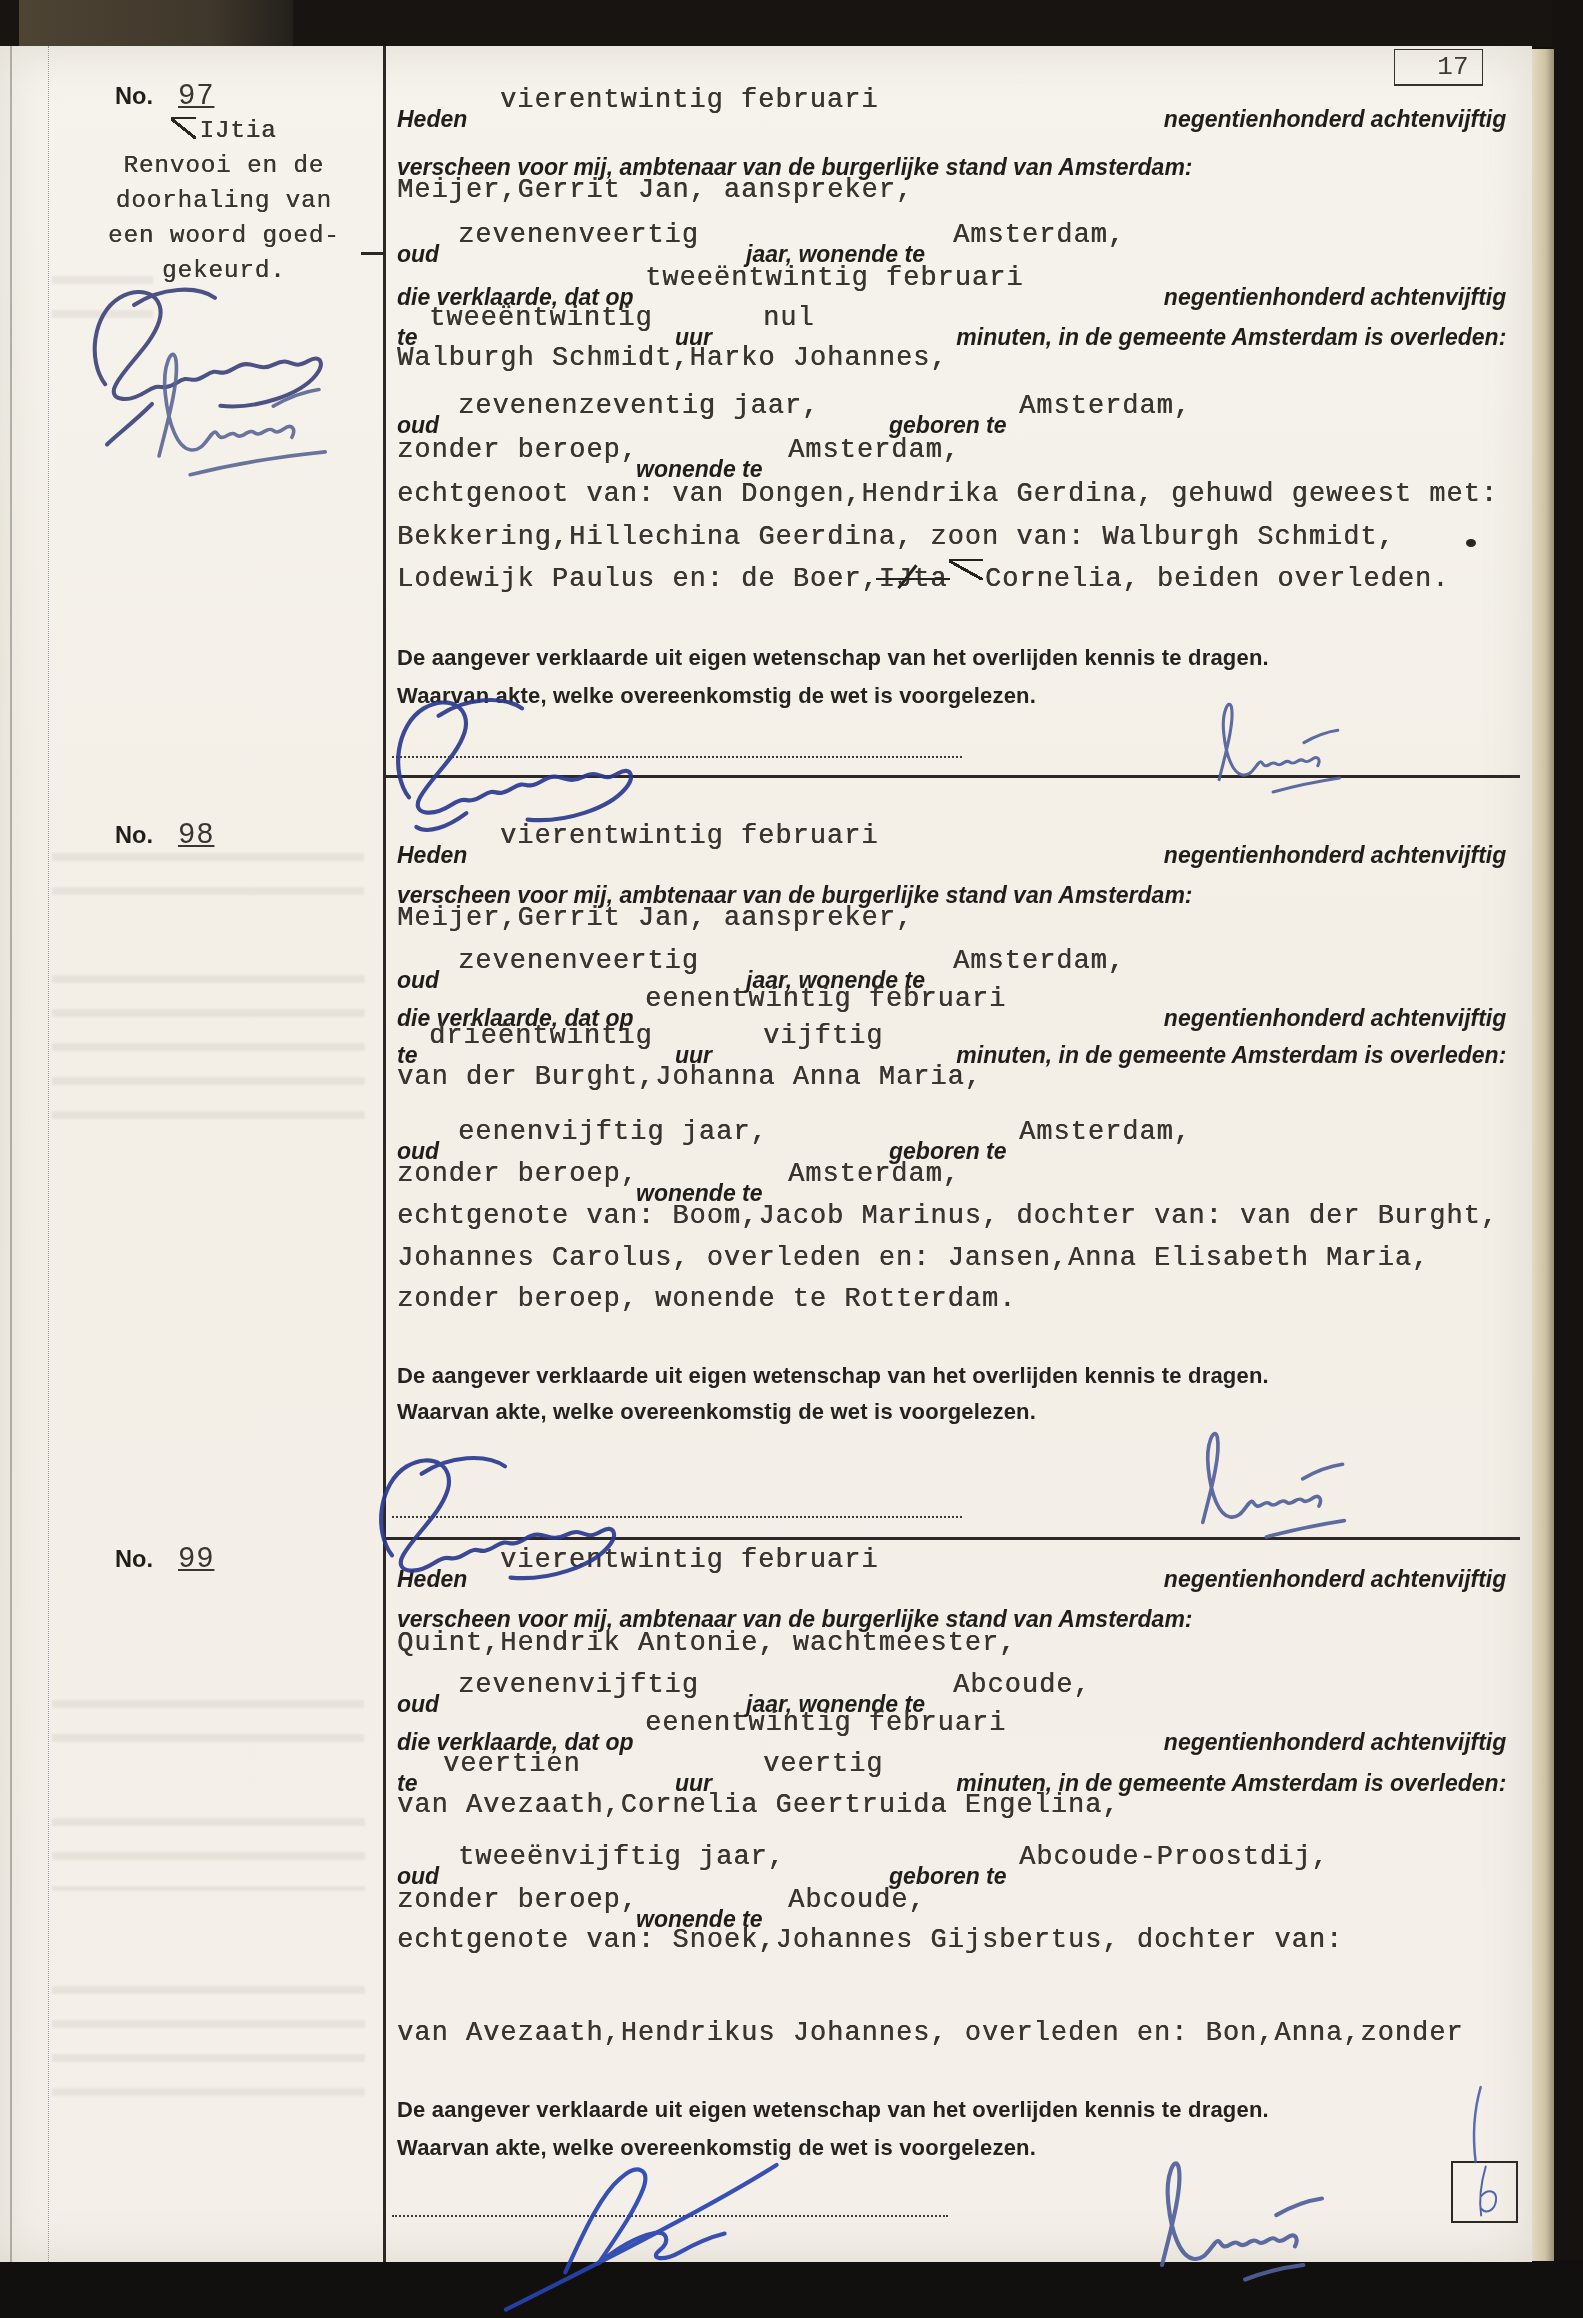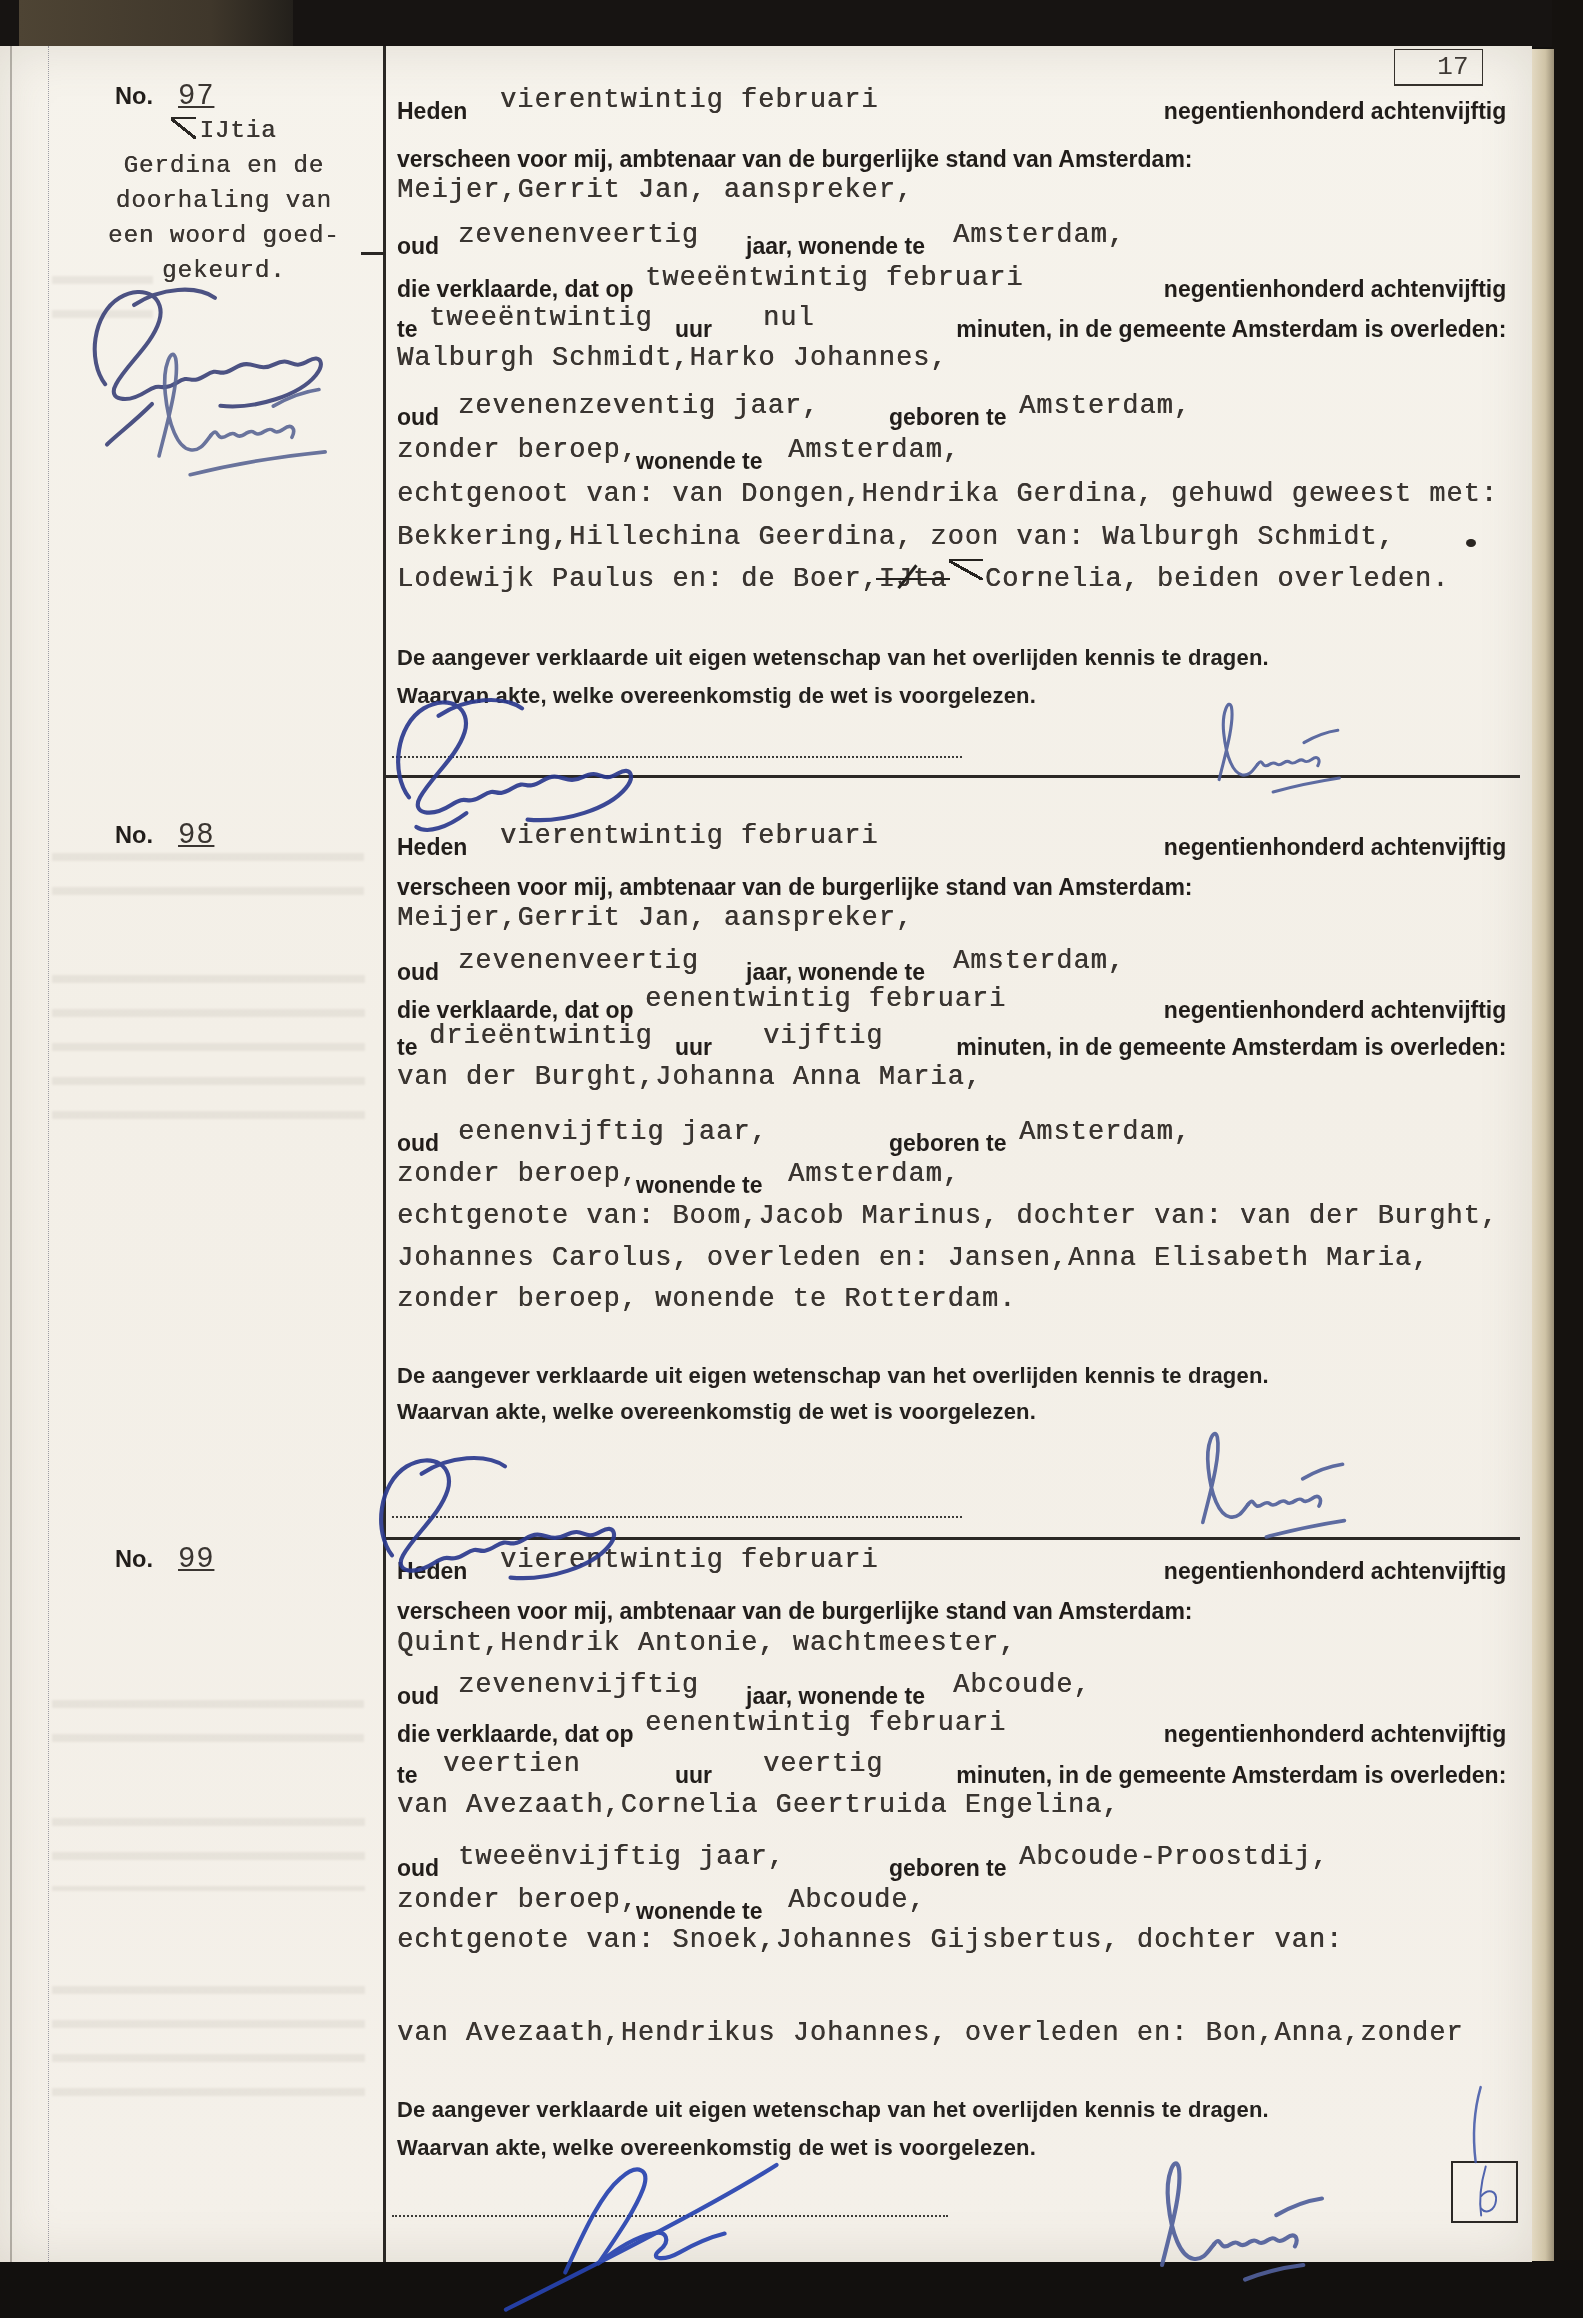--- a/index.html
+++ b/index.html
@@ -24,21 +24,21 @@
   .sig-line{position:absolute;left:392px;width:570px;height:0;border-top:2.5px dotted #3c3b38;}
   
   .pagenum-box{position:absolute;left:1394px;top:2.5px;width:89px;height:37px;
                border:1.7px solid #35312c;border-bottom-width:2.5px;
                font:400 26px/35px "Liberation Mono",monospace;color:#3f3a35;
                text-align:right;padding-right:13.5px;box-sizing:border-box;}
   
   .line{position:absolute;left:392px;width:1116px;height:39px;white-space:nowrap;}
   .line .abs{position:absolute;top:0;}
   .bp{font:700 23px/37px "Liberation Sans",sans-serif;color:#211d1a;}
-  .line .bp{top:12px;}
+  .line .bp{top:20px;font-style:italic;}
   .tw{font:400 27px/39px "Liberation Mono",monospace;color:#3a3531;letter-spacing:1px;
       text-shadow:0.4px 0 0 currentColor;}
   .rt{right:1.7px;text-align:right;}
   .stmt{font:600 22px/35px "Liberation Sans",sans-serif;color:#24211e;letter-spacing:0.2px;}
   
   .no-row{position:absolute;left:115px;white-space:nowrap;}
   .no-label{font:700 23.6px/37px "Liberation Sans",sans-serif;color:#211d1a;}
   .no-num{font:400 29px/37px "Liberation Mono",monospace;color:#3a3531;margin-left:25px;letter-spacing:0.8px;text-decoration:underline;}
   .mnote{position:absolute;left:108px;top:67px;white-space:nowrap;text-align:center;}
   .mnote .mline{font:400 24.4px/35px "Liberation Mono",monospace;color:#3a3531;letter-spacing:0.8px;
@@ -89,21 +89,21 @@
     <div class="bleed" style="left:52px;top:1643px;width:312px;height:59px"></div>
     <div class="bleed" style="left:52px;top:1761px;width:313px;height:84px"></div>
     <div class="bleed" style="left:52px;top:1929px;width:313px;height:126px"></div>
     <div class="bleed" style="left:52px;top:219px;width:101px;height:76px"></div>
 
     <div class="no-row" style="top:32px">
       <span class="no-label">No.</span><span class="no-num">97</span>
     </div>
     <div class="mnote">
       <div class="mline"><span class="renvooi-mark"></span><span>IJtia</span></div>
-      <div class="mline">Gerdina en de</div>
+      <div class="mline">Renvooi en de</div>
       <div class="mline">doorhaling van</div>
       <div class="mline">een woord goed-</div>
       <div class="mline">gekeurd.</div>
     </div>
     <div class="dash"></div>
     <div class="sig" style="left:80px;top:226px">
       <svg width="270" height="156" viewBox="0 0 300 160" fill="none" stroke="#3a4178" stroke-width="4.5" stroke-linecap="round" opacity=".9">
         <path d="M28 118 C 8 92 14 40 44 22 C 72 6 96 22 88 48 C 80 74 52 96 40 118 C 30 136 52 140 74 126 C 92 114 88 128 108 116 C 124 106 120 120 140 108 C 156 98 152 112 172 100 C 192 88 196 106 216 96 C 236 86 234 104 254 92 C 268 84 272 96 262 108 C 244 130 196 146 156 142"></path>
         <path d="M60 30 C 90 10 130 8 150 22"></path>
         <path d="M80 140 C 60 160 40 175 30 185"></path>

